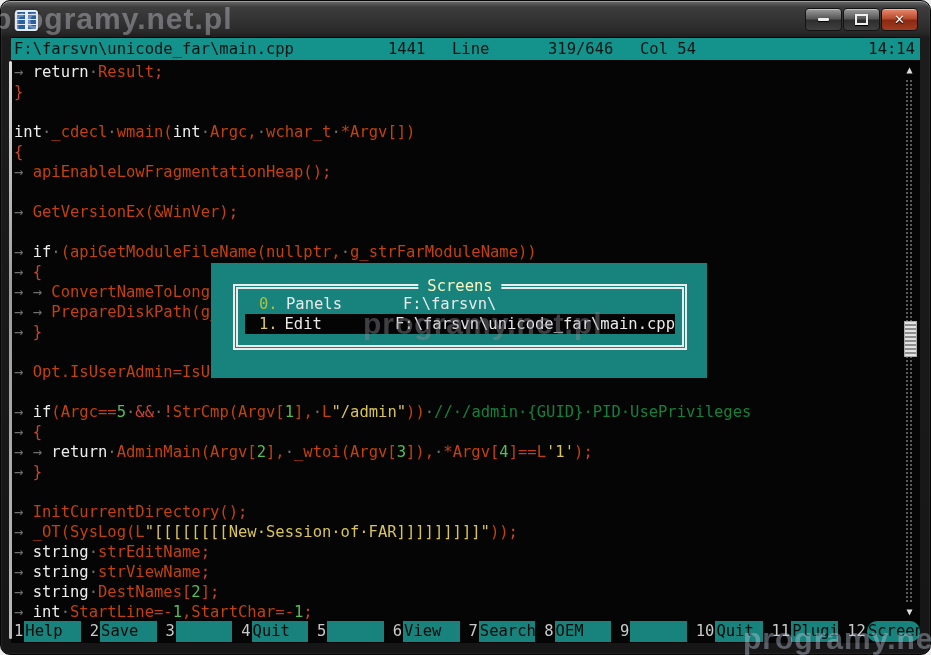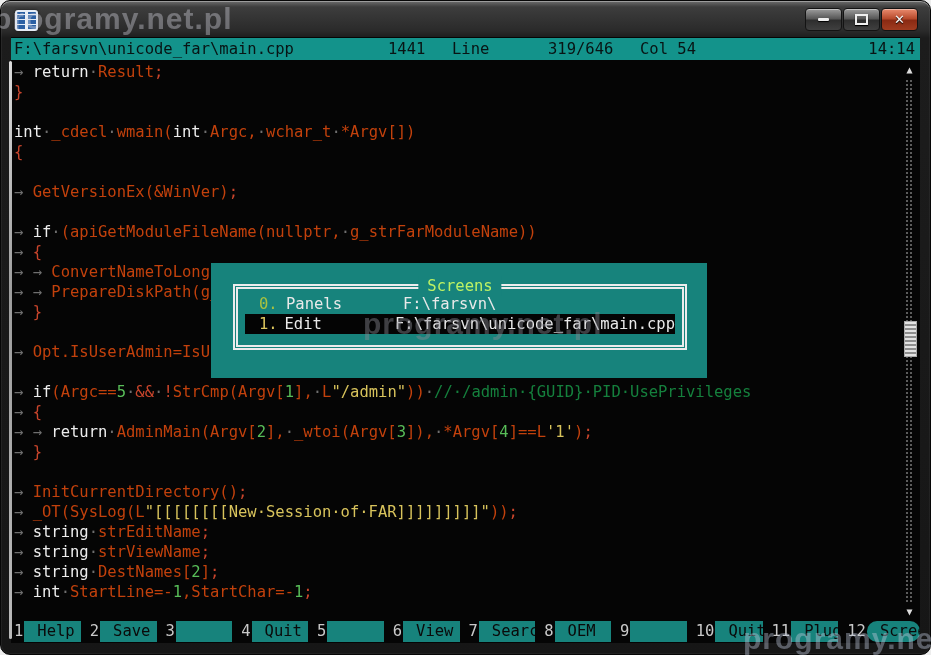--- a/index.html
+++ b/index.html
@@ -74,27 +74,27 @@
     background-image:radial-gradient(circle,#5c5c5c 1px,transparent 1.3px);
     background-size:4px 4px;}
   .sb-thumb{position:absolute;left:1px;top:258px;width:11px;height:34px;
     background:repeating-linear-gradient(180deg,#e2e2e2 0 2px,#8d8d8d 2px 4px);
     border:1px solid #a8a8a8;}
   
   .keybar{position:absolute;left:0;right:0;bottom:1px;height:21px;display:flex;
     font-size:15.5px;line-height:21px;white-space:pre;}
   .key-cell{flex:1;display:flex;min-width:0;}
   .key-num{color:#c9c9c9;padding:0 1px 0 3px;}
-  .key-label{flex:1;background:#17837c;color:#0a0a0a;padding-left:13px;margin-right:6px;overflow:hidden;}
+  .key-label{flex:1;background:#17837c;color:#0a0a0a;padding-left:1px;margin-right:6px;overflow:hidden;}
   .key-cell:last-child .key-label{margin-right:0;border-radius:10px;}
   
   .dialog{position:absolute;left:210px;top:262px;width:496px;height:115px;background:#17837c;font-size:15.5px;}
   .dialog-box{position:absolute;left:22px;top:21px;width:444px;height:56px;border:5px double #ececec;}
   .dialog-title{position:absolute;top:-13px;left:50%;transform:translateX(-50%);
-    background:#17837c;padding:0 9px;color:#bef264;height:20px;line-height:20px;white-space:pre;text-align:right;}
+    background:#17837c;padding:0 9px;color:#fef9c3;height:20px;line-height:20px;white-space:pre;text-align:right;}
   .screens-list{position:absolute;left:0;right:0;top:5px;}
   .screen-row{height:20px;line-height:20px;display:flex;color:#e9e9e9;padding-left:21px;white-space:pre;cursor:default;}
   .screen-row.selected{background:#040404;margin:0 7px;padding-left:14px;}
   .hotkey{width:27px;}
   .hk0{color:#a9c23f;}
   .hk1{color:#ddc75e;}
   .row-label{width:117px;}
   
   .watermark{position:absolute;font:bold 30px "Liberation Sans",sans-serif;letter-spacing:1px;
     pointer-events:none;white-space:nowrap;}
@@ -132,20 +132,21 @@
       <span class="sb-col">Col 54</span>
       <span class="sb-time">14:14</span>
     </div>
 
     <div class="code-area">
         <div class="code-line"><span class="seg-d">→ </span><span class="seg-k">return</span><span class="seg-d">·</span><span class="seg-t">Result</span><span class="seg-o">;</span></div>
         <div class="code-line"><span class="seg-o">}</span></div>
         <div class="code-line"></div>
         <div class="code-line"><span class="seg-k">int</span><span class="seg-d">·</span><span class="seg-t">_cdecl</span><span class="seg-d">·</span><span class="seg-t">wmain(</span><span class="seg-k">int</span><span class="seg-d">·</span><span class="seg-t">Argc,</span><span class="seg-d">·</span><span class="seg-t">wchar_t</span><span class="seg-d">·</span><span class="seg-t">*Argv[])</span></div>
         <div class="code-line"><span class="seg-o">{</span></div>
+        <div class="code-line"><span class="seg-d">→ </span><span class="seg-t">apiEnableLowFragmentationHeap()</span><span class="seg-o">;</span></div>
         <div class="code-line"></div>
         <div class="code-line"><span class="seg-d">→ </span><span class="seg-t">GetVersionEx(&amp;WinVer)</span><span class="seg-o">;</span></div>
         <div class="code-line"></div>
         <div class="code-line"><span class="seg-d">→ </span><span class="seg-k">if</span><span class="seg-d">·</span><span class="seg-t">(apiGetModuleFileName(nullptr,</span><span class="seg-d">·</span><span class="seg-t">g_strFarModuleName))</span></div>
         <div class="code-line"><span class="seg-d">→ </span><span class="seg-o">{</span></div>
         <div class="code-line"><span class="seg-d">→ → </span><span class="seg-t">ConvertNameToLong(</span></div>
         <div class="code-line"><span class="seg-d">→ → </span><span class="seg-t">PrepareDiskPath(g_</span></div>
         <div class="code-line"><span class="seg-d">→ </span><span class="seg-o">}</span></div>
         <div class="code-line"></div>
         <div class="code-line"><span class="seg-d">→ </span><span class="seg-t">Opt.IsUserAdmin=IsUs</span></div>

